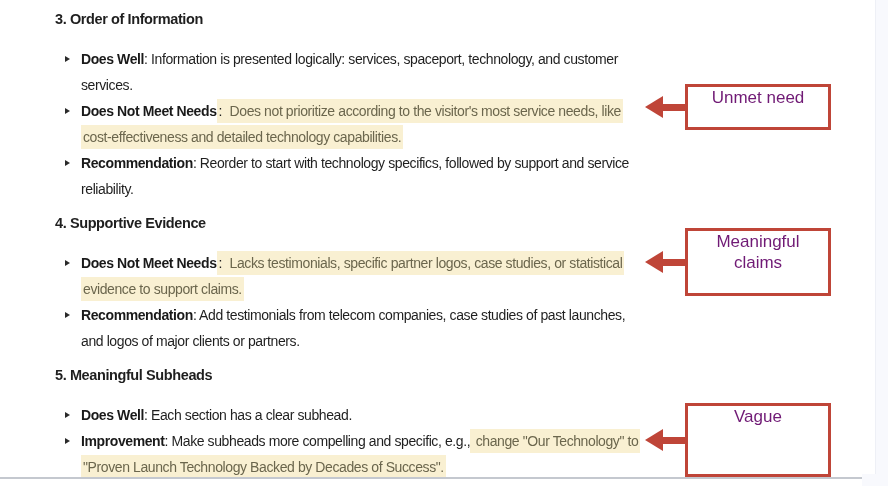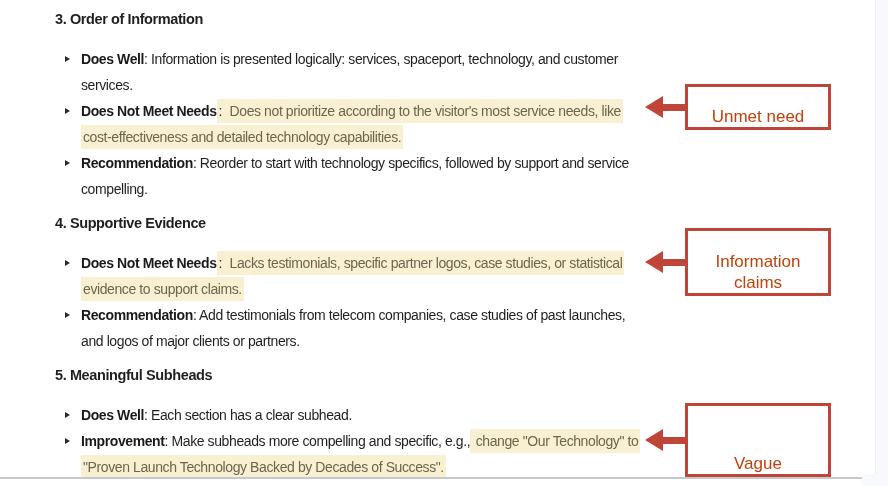--- a/index.html
+++ b/index.html
@@ -15,22 +15,22 @@
   .section + .section{margin-top:8px;}
   .section-heading{font-weight:700;font-size:14.5px;line-height:26px;margin:0 0 14px 0;}
   .bullets{margin:4px;padding:0;list-style:none;}
   .bullet{position:relative;padding-left:22px;line-height:26px;white-space:nowrap;}
   .marker{position:absolute;left:6px;top:10px;width:0;height:0;
           border-left:5px solid #2a2a2a;border-top:3.5px solid transparent;border-bottom:3.5px solid transparent;}
   .lbl{font-weight:700;color:#1a1a1a;}
   .hl{background:var(--highlight);color:var(--highlight-text);padding:4px 2px;}
   .hl-dark{color:var(--body-text);}
   .callout{position:absolute;left:685px;width:146px;box-sizing:border-box;
-           border:3px solid var(--accent);background:#fff;color:#c2410c;
-           display:flex;flex-direction:column;justify-content:flex-end;
+           border:3px solid var(--accent);background:#fff;color:#701a75;
+           display:flex;flex-direction:column;justify-content:flex-start;
            text-align:center;font-size:17px;line-height:21px;letter-spacing:0;}
   .c1{top:84px;height:46px;}
   .c2{top:228px;height:68px;}
   .c3{top:403px;height:74px;}
   .arrow{position:absolute;left:-43px;top:50%;transform:translateY(-50%);
          display:flex;align-items:center;}
   .arrow-head{width:0;height:0;border-right:18px solid var(--accent);
               border-top:11px solid transparent;border-bottom:11px solid transparent;}
   .arrow-tail{width:25px;height:7px;background:var(--accent);}
   .bottom-line{position:absolute;left:0;top:477px;width:862px;height:2px;background:#c4c8cf;}
@@ -42,21 +42,21 @@
 <body>
 
 <div class="page">
 
   <div class="content" id="sections-root">
       <div class="section">
         <div class="section-heading">3. Order of Information</div>
         <ul class="bullets">
           <li class="bullet"><span class="marker"></span><span class="lbl">Does Well</span><span class="txt">: Information is presented logically: services, spaceport, technology, and customer</span><br><span class="txt">services.</span></li>
           <li class="bullet"><span class="marker"></span><span class="lbl">Does Not Meet Needs</span><span class="hl hl-dark">: </span><span class="hl">Does not prioritize according to the visitor's most service needs, like</span><br><span class="hl">cost-effectiveness and detailed technology capabilities.</span></li>
-          <li class="bullet"><span class="marker"></span><span class="lbl">Recommendation</span><span class="txt">: Reorder to start with technology specifics, followed by support and service</span><br><span class="txt">compelling.</span></li>
+          <li class="bullet"><span class="marker"></span><span class="lbl">Recommendation</span><span class="txt">: Reorder to start with technology specifics, followed by support and service</span><br><span class="txt">reliability.</span></li>
         </ul>
       </div>
       <div class="section">
         <div class="section-heading">4. Supportive Evidence</div>
         <ul class="bullets">
           <li class="bullet"><span class="marker"></span><span class="lbl">Does Not Meet Needs</span><span class="hl hl-dark">: </span><span class="hl">Lacks testimonials, specific partner logos, case studies, or statistical</span><br><span class="hl">evidence to support claims.</span></li>
           <li class="bullet"><span class="marker"></span><span class="lbl">Recommendation</span><span class="txt">: Add testimonials from telecom companies, case studies of past launches,</span><br><span class="txt">and logos of major clients or partners.</span></li>
         </ul>
       </div>
       <div class="section">
@@ -77,21 +77,21 @@
         <div>Unmet need</div>
       </div>
   </div>
 
   <div class="callout c2">
     <div class="arrow">
       <div class="arrow-head"></div>
       <div class="arrow-tail"></div>
     </div>
     <div class="callout-label">
-        <div>Information</div>
+        <div>Meaningful</div>
         <div>claims</div>
       </div>
   </div>
 
   <div class="callout c3">
     <div class="arrow">
       <div class="arrow-head"></div>
       <div class="arrow-tail"></div>
     </div>
     <div class="callout-label">

